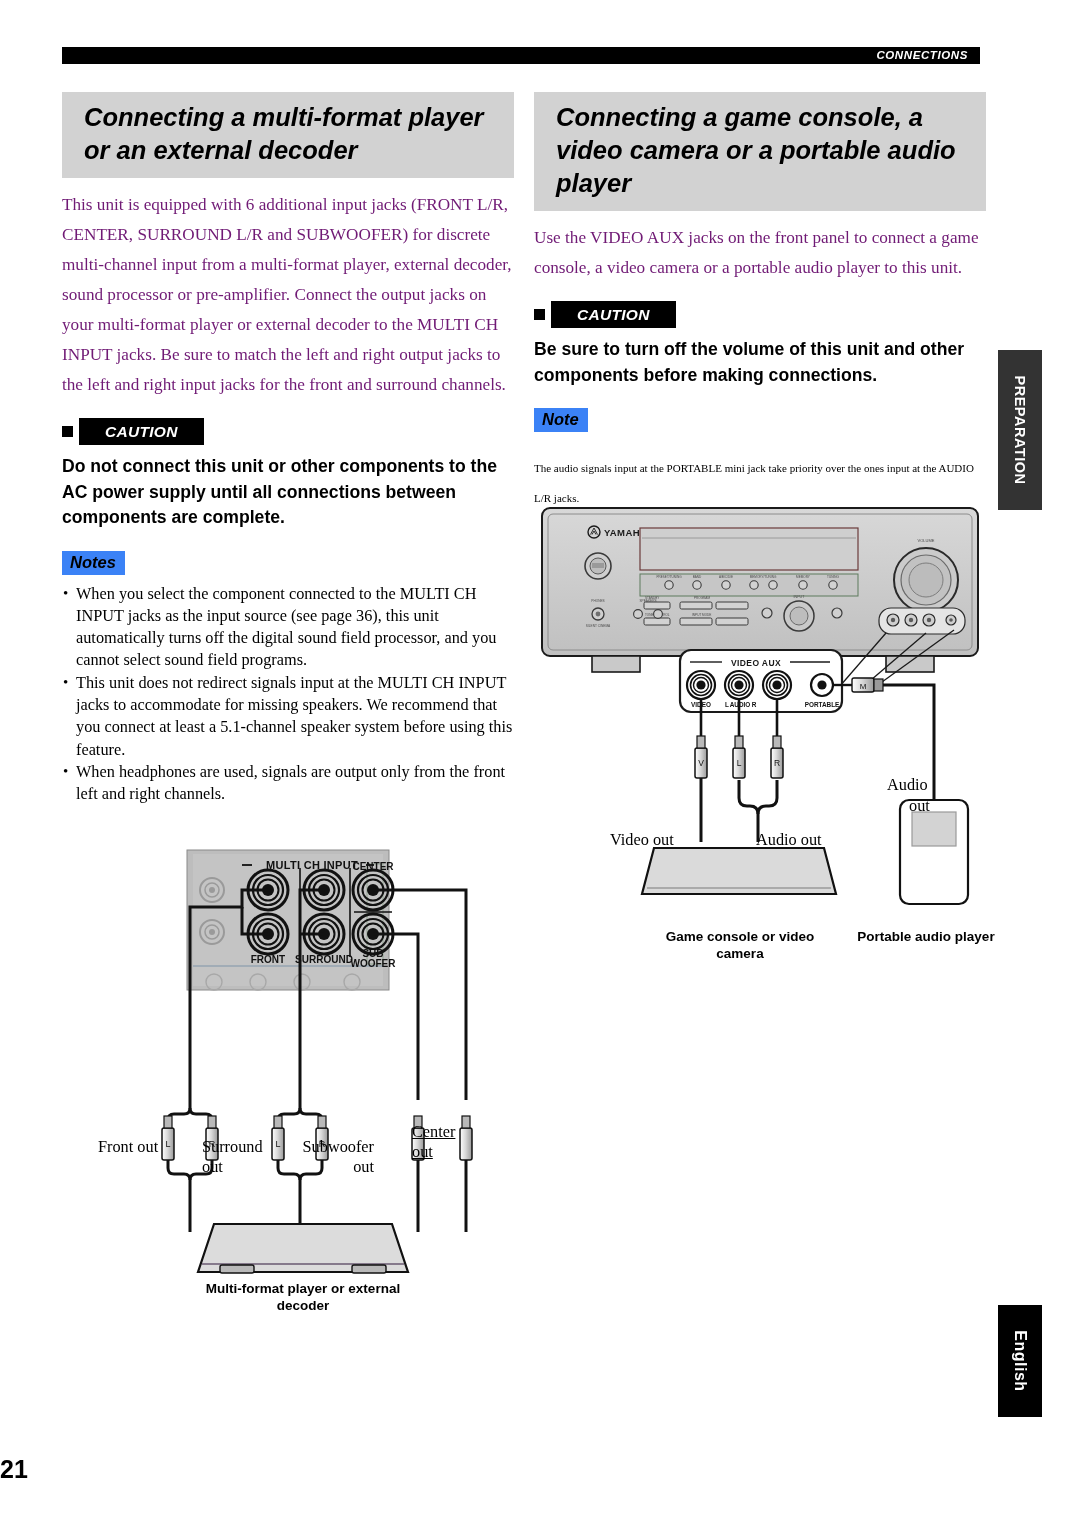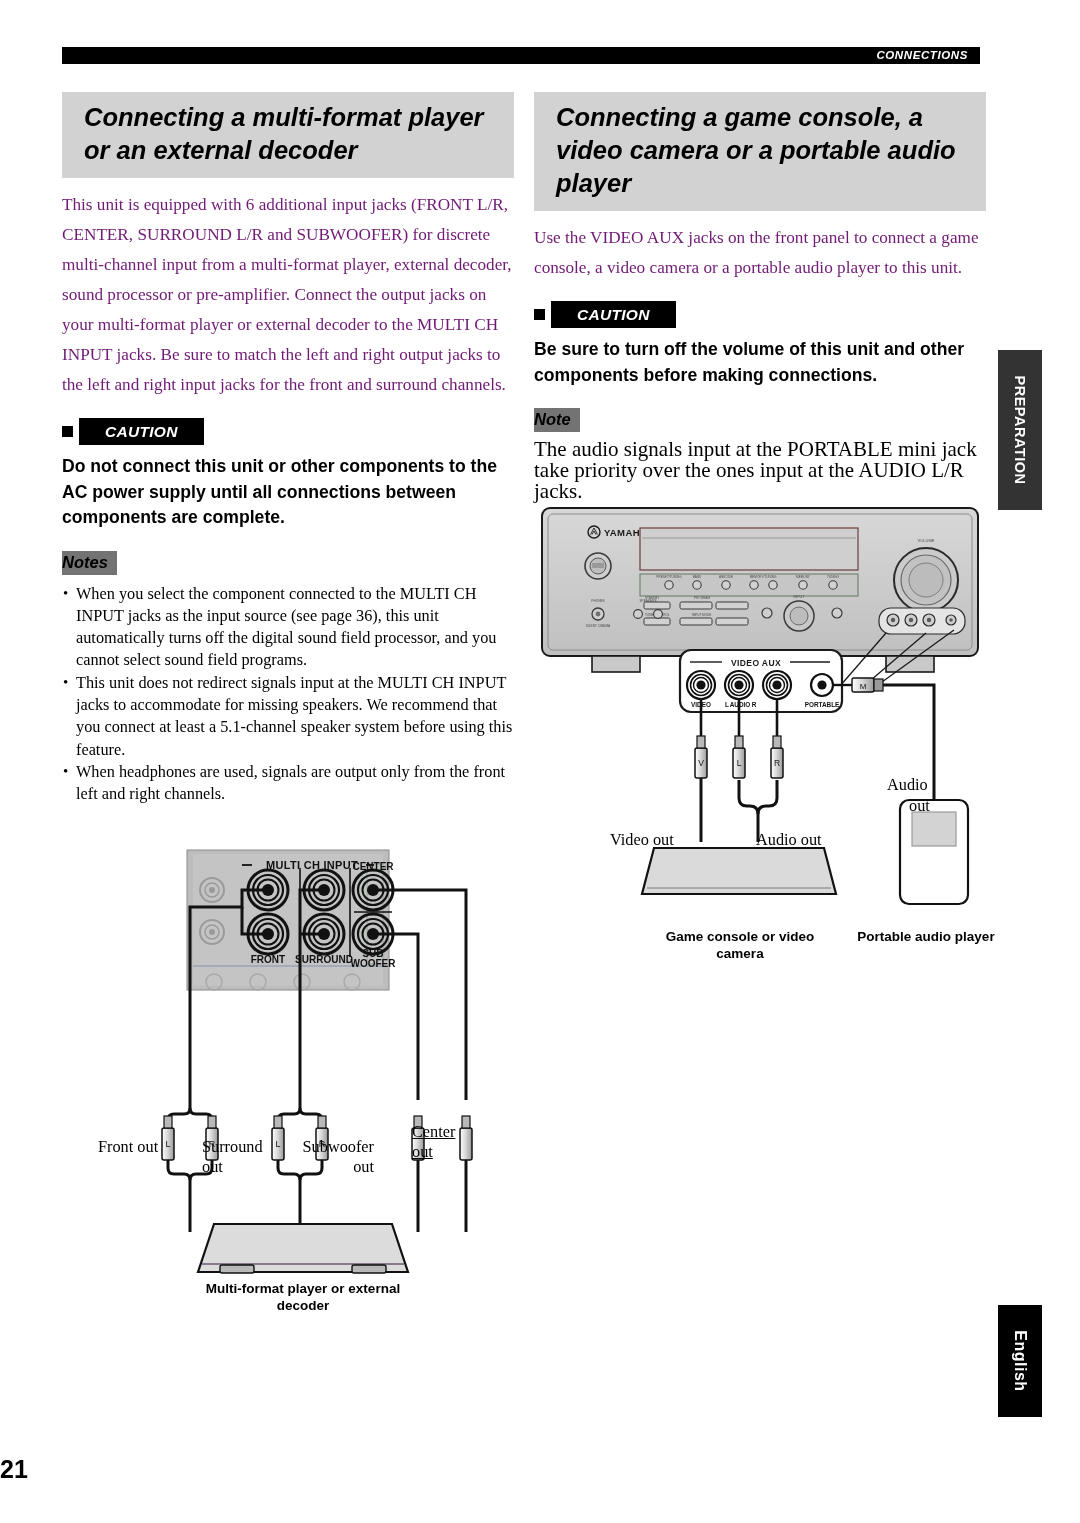--- a/index.html
+++ b/index.html
@@ -56,35 +56,35 @@
     padding:2px 26px 2px 26px;
     letter-spacing:0.3px;
   }
   .caution-text {
     font-family:"Liberation Sans", sans-serif;
     font-weight:bold; font-size:17.6px; line-height:25.5px;
     margin-top:9px; color:#000;
   }
 
   .note-tag {
-    display:inline-block; background:#737373;
+    display:inline-block; background:#3b82f6;
     font-family:"Liberation Sans", sans-serif;
     font-style:italic; font-weight:bold; font-size:16.5px;
-    padding:2px 9px 3px 0; margin-top:20px; color:#000;
+    padding:2px 9px 3px 8px; margin-top:20px; color:#000;
   }
   .note-list { margin:8px 0 0 0; padding:0; list-style:none; }
   .note-list li {
     position:relative; padding-left:14px;
     font-size:16.3px; line-height:22.3px; margin-bottom:0px;
     font-family:"Liberation Serif", serif;
   }
   .note-list li:before {
     content:"•"; position:absolute; left:1px; top:-1px; font-size:15px;
   }
-  .note-para { font-size:21px; line-height:21px; margin-top:7px; }
+  .note-para { font-size:11px; line-height:30px; margin-top:21px; }
 
   
   .tab-prep {
     position:absolute; left:998px; top:350px; width:44px; height:160px;
     background:#333333;
   }
   .tab-prep span, .tab-eng span {
     position:absolute; left:50%; top:50%;
     transform:translate(-50%,-50%) rotate(90deg);
     white-space:nowrap; color:#fff;

